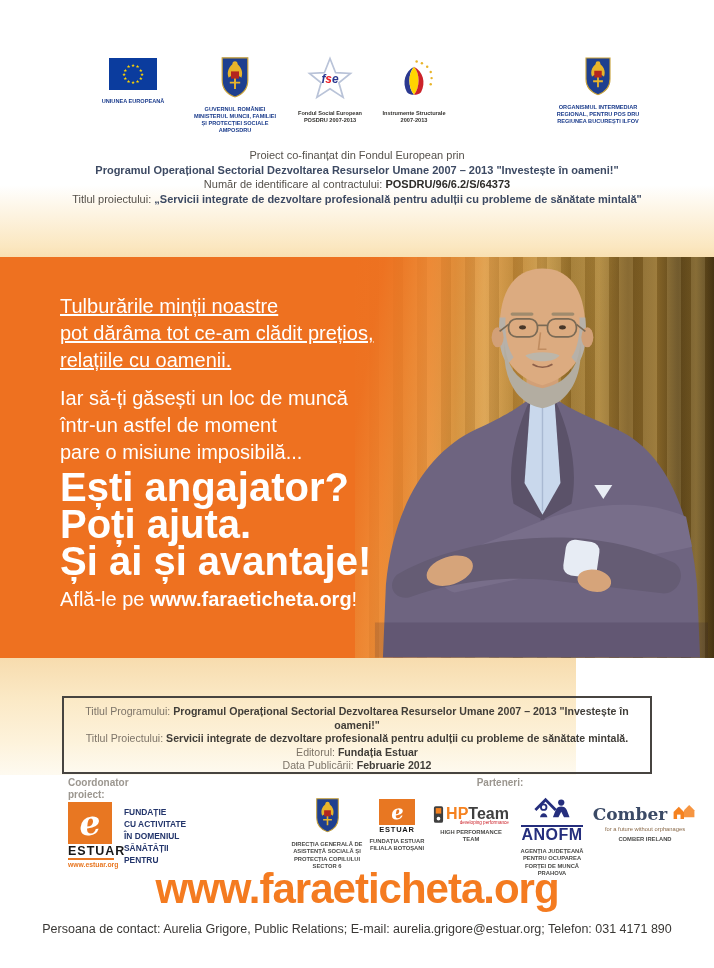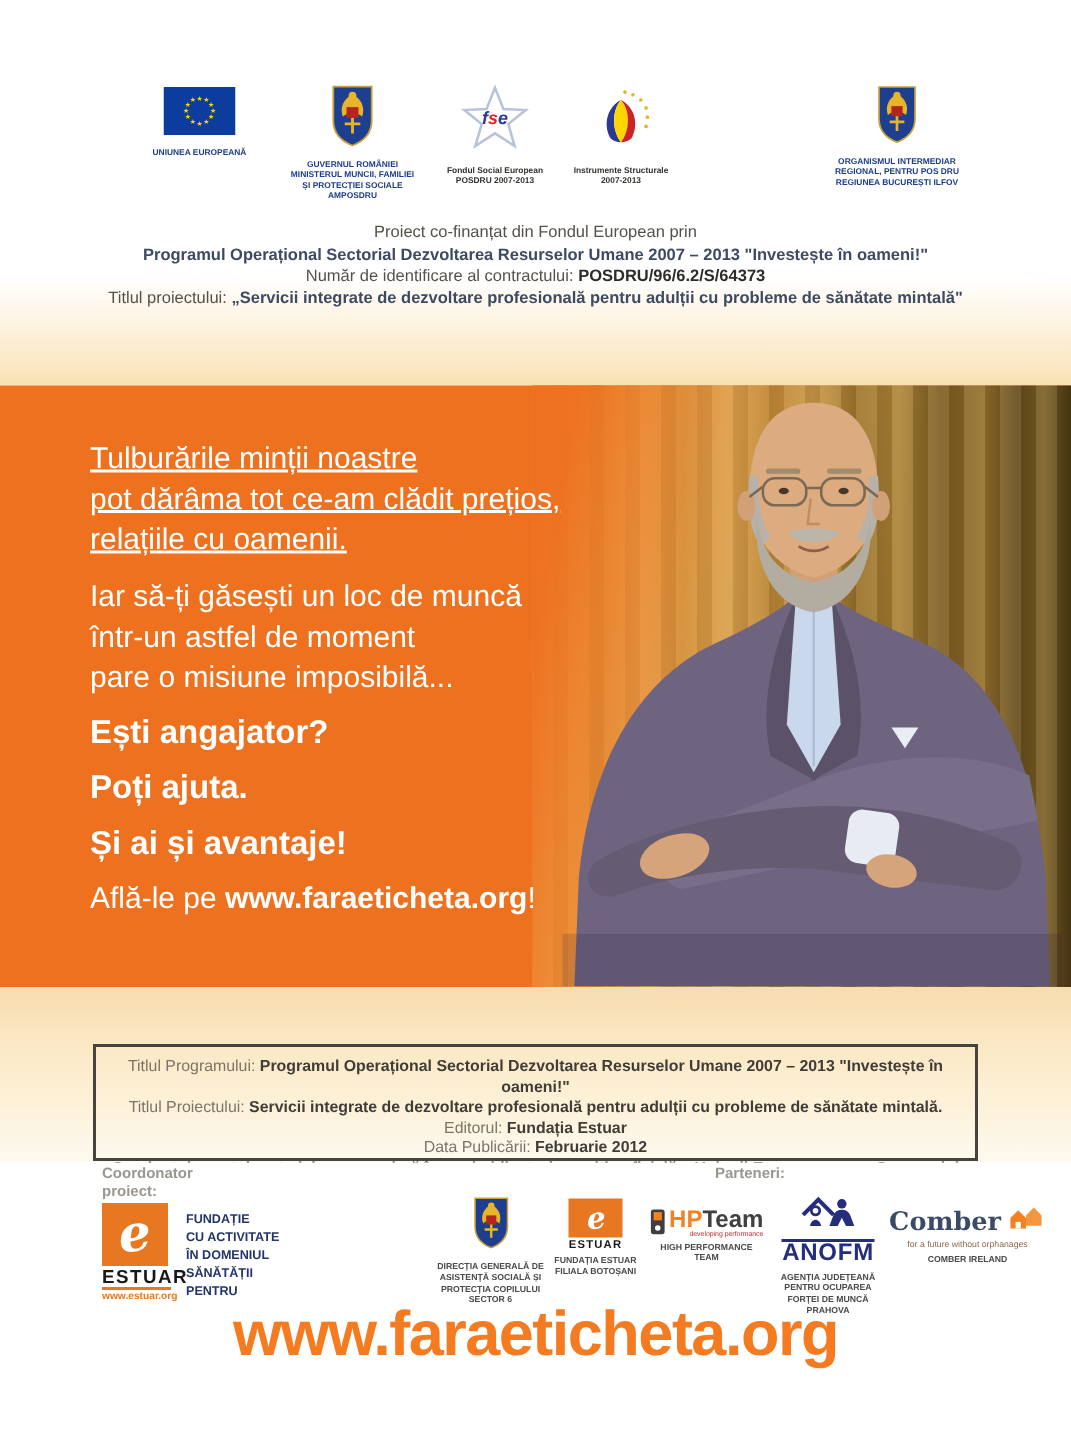--- a/index.html
+++ b/index.html
@@ -28,26 +28,26 @@
       #caa054 36%,#a1752a 44%,#bb9146 52%,#8f6a26 60%,#a98238 68%,#7c5c22 76%,#93702e 84%,
       #624a1c 90%,#7a5e26 95%,#473614 100%);}
   .photo:before{content:"";position:absolute;inset:0;
     background:repeating-linear-gradient(90deg,rgba(255,240,200,0.10) 0 14px,rgba(60,40,10,0.16) 14px 24px);}
   .photo:after{content:"";position:absolute;inset:0;
     background:linear-gradient(100deg,#ee7120 0%,rgba(238,113,32,0.97) 7%,rgba(242,130,45,0.80) 17%,
       rgba(248,160,70,0.45) 31%,rgba(250,190,90,0.18) 46%,rgba(0,0,0,0) 62%);}
   .man{position:absolute;left:0;bottom:0;width:359px;height:401px;z-index:2;}
   .hero-text{position:absolute;left:60px;top:0;width:330px;color:#fff;z-index:3;}
   .hero-para{position:absolute;left:0;margin:0;font-size:20px;line-height:27px;}
-  .hero-headline{position:absolute;left:0;margin:0;font-size:22px;line-height:37px;font-weight:bold;}
+  .hero-headline{position:absolute;left:0;margin:0;font-size:40px;line-height:37px;font-weight:bold;}
   .hero-cta{position:absolute;left:0;margin:0;font-size:20px;}
   .hero-cta strong{font-weight:bold;}
 
   
-  .lower{position:absolute;left:0;top:658px;width:714px;height:117px;
+  .lower{position:absolute;left:0;top:658px;width:576px;height:117px;
     background:linear-gradient(#f7dcae 0%,#fbe9c6 35%,#fdf2da 70%,#fefaf0 100%);}
   .info-box{position:absolute;left:62px;top:38px;width:566px;height:62px;
     border:2px solid #474440;padding:7px 10px 5px;text-align:center;
     font-size:10.6px;line-height:13.6px;color:#7d7468;}
   .info-box .val{font-weight:bold;color:#403d38;}
   .info-box .disc{font-weight:bold;color:#403d38;}
 
   
   .bottom{position:absolute;left:0;top:775px;width:714px;height:193px;background:#fff;}
   .coord-label{position:absolute;left:68px;top:2px;font-size:10px;font-weight:bold;color:#9b968f;line-height:12px;}
@@ -346,15 +346,16 @@
             <path d="M15,8 L21,2 L27,8 V16 H15 Z" fill="#f58220" opacity="0.85"></path>
             <rect x="7" y="13" width="4" height="5" fill="#fff"></rect>
           </svg>
         </span>
       </div>
       <div class="comber-tag">for a future without orphanages</div>
       <div class="partner-caption pre">COMBER IRELAND</div>
     </div>
 
     <div class="big-url">www.faraeticheta.org</div>
+    <div class="contact-line">Persoana de contact: Aurelia Grigore, Public Relations; E-mail: aurelia.grigore@estuar.org; Telefon: 031 4171 890</div>
   </footer>
 
 </div>
 
 </body></html>

